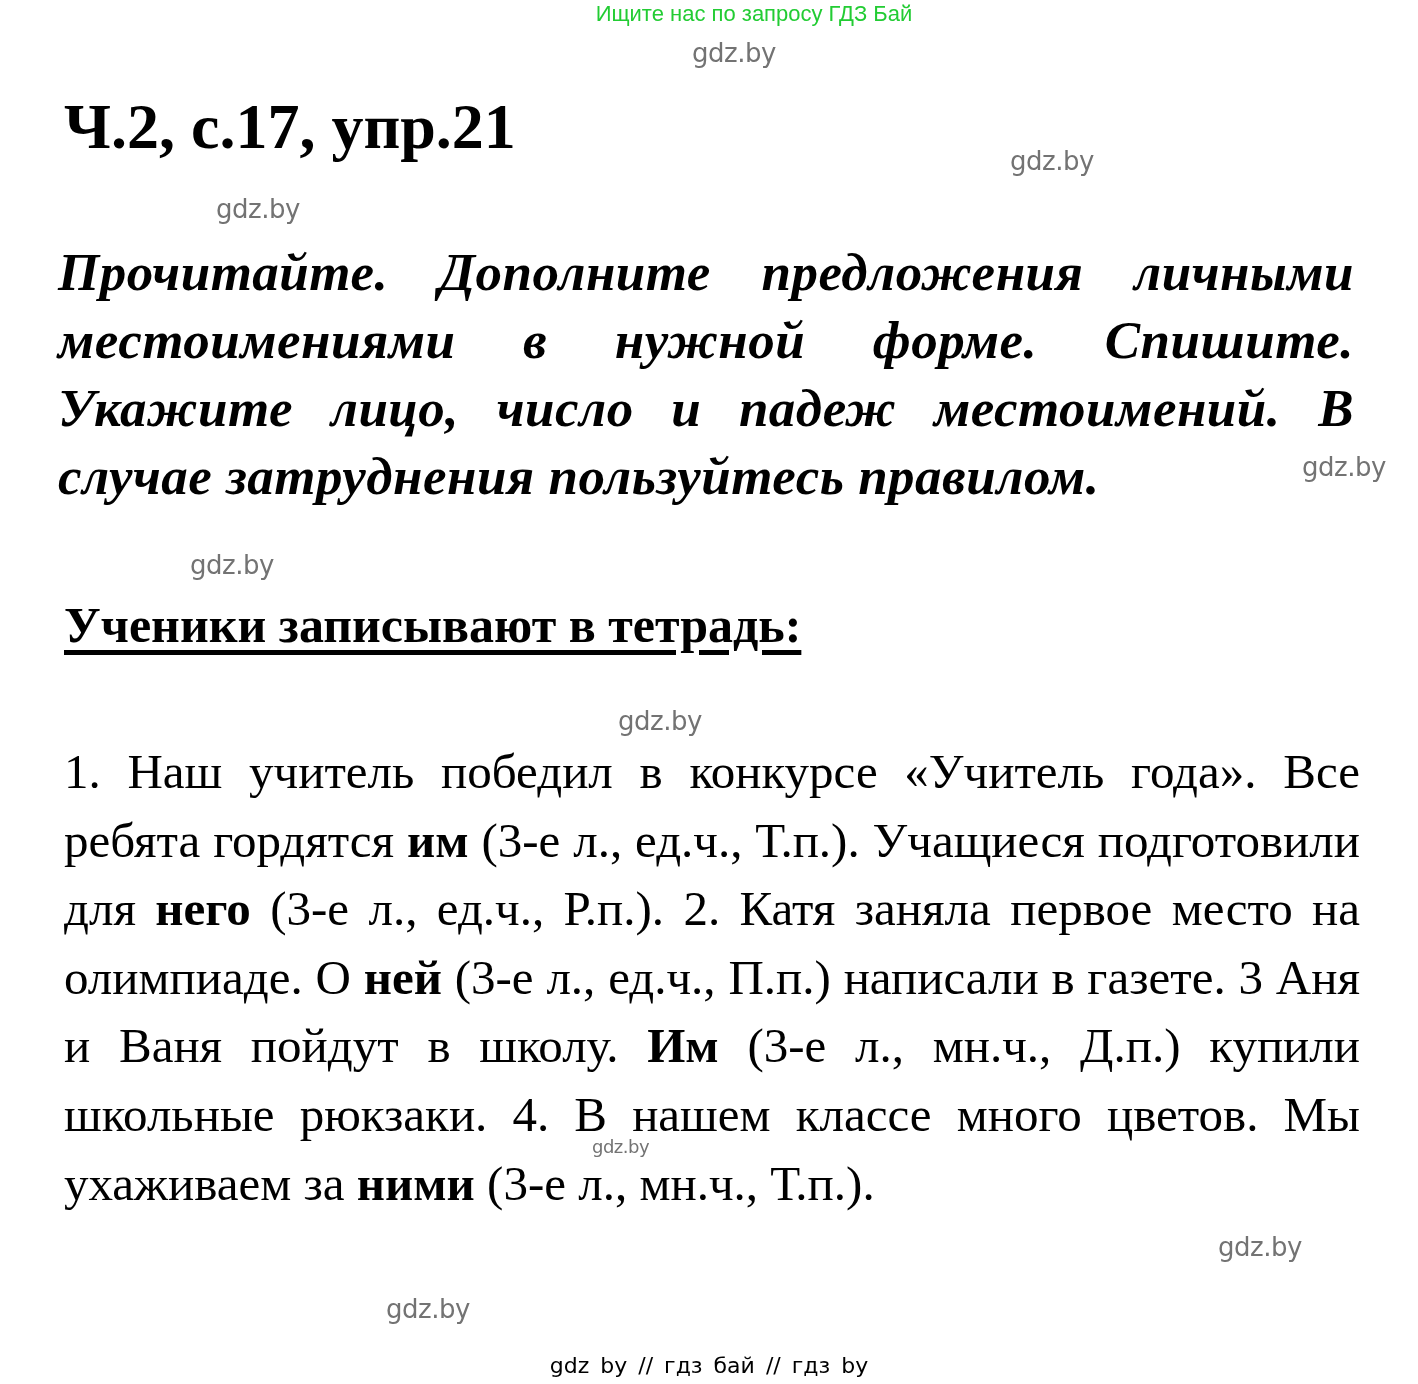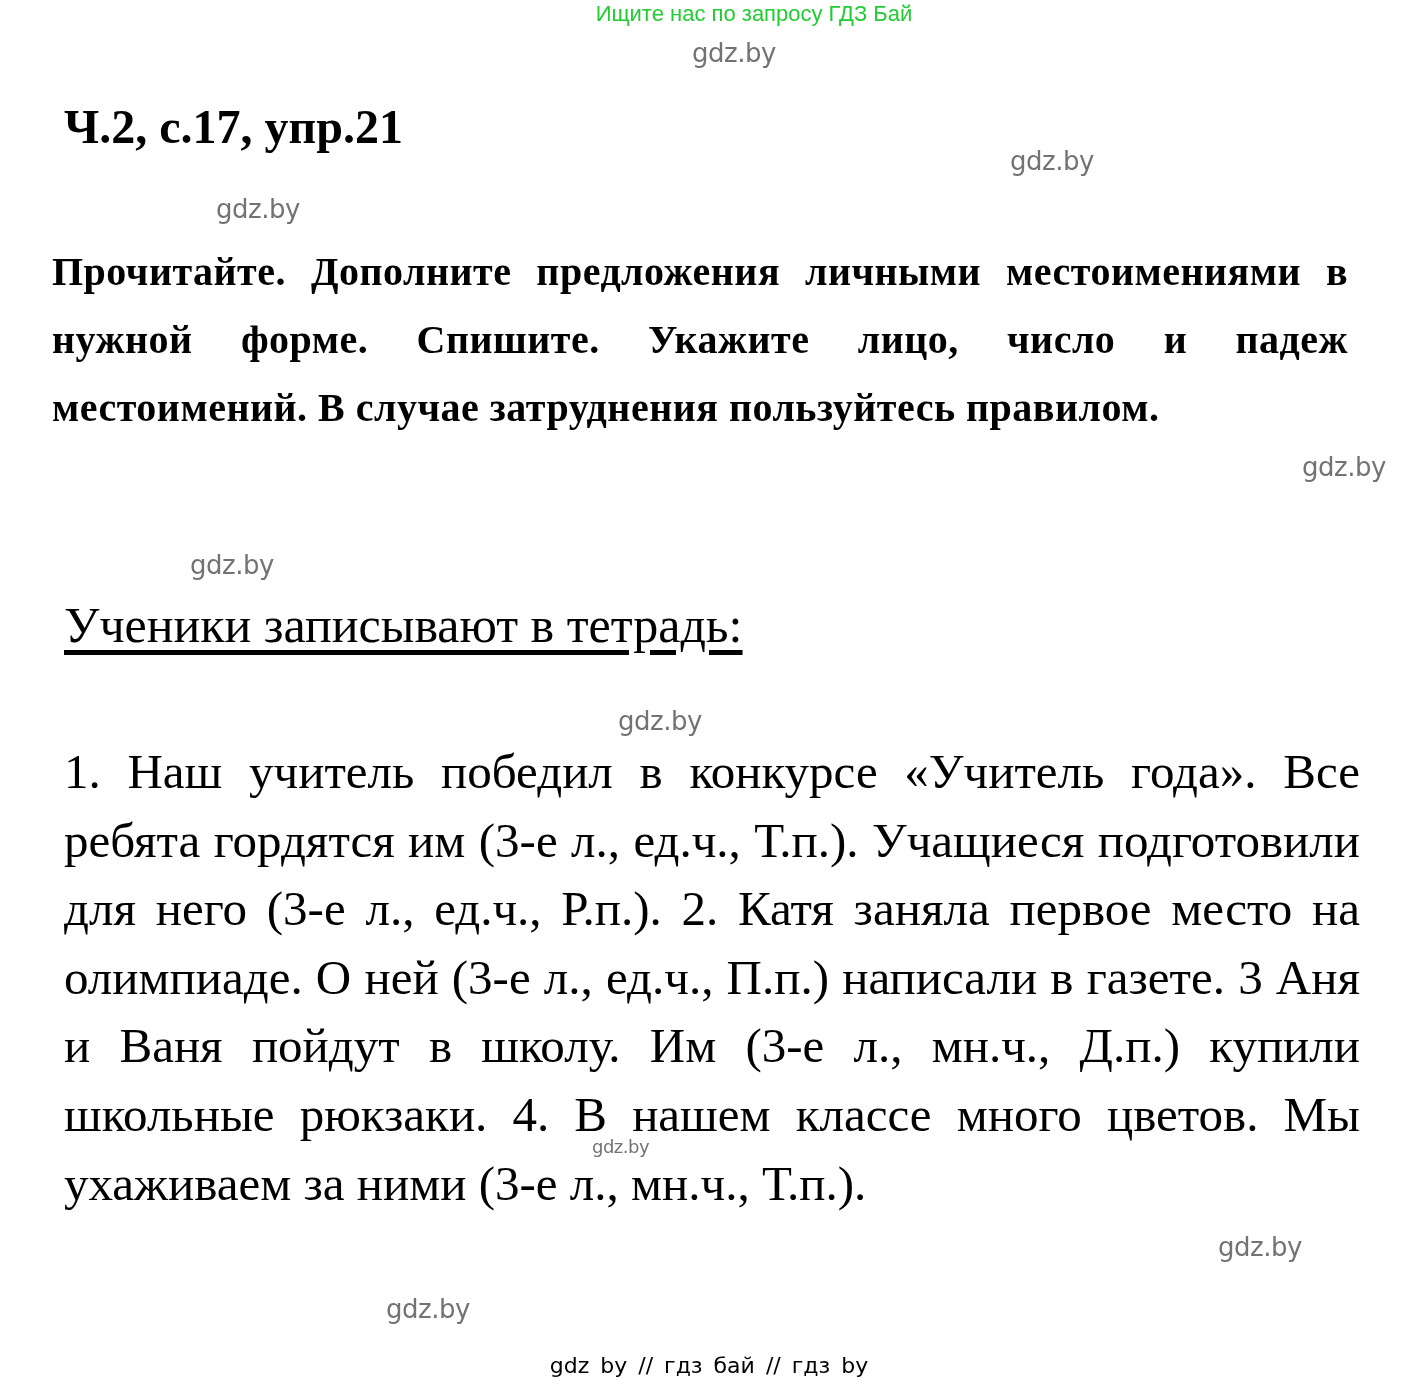--- a/index.html
+++ b/index.html
@@ -1,24 +1,24 @@
 <!DOCTYPE html>
 <html><head>
   <meta charset="utf-8">
   <style>
     html, body { margin: 0; padding: 0; background: #ffffff; }
     body { width: 1418px; height: 1384px; position: relative; overflow: hidden; color: #000; }
     .abs { position: absolute; white-space: nowrap; }
     .banner { left: 0; width: 1418px; top: 0; text-align: center; font-family: "Liberation Sans", sans-serif; font-size: 22px; color: #22cc33; line-height: 28px; padding-left: 45px; }
     .wm { font-family: "DejaVu Sans", sans-serif; font-size: 26px; color: #737373; letter-spacing: -0.5px; }
-    .title { left: 64px; top: 92px; font-family: "Liberation Serif", serif; font-weight: bold; font-size: 48px; line-height: 70px; }
-    .task { left: 52px; top: 238px; width: 1296px; font-family: "Liberation Serif", serif; font-weight: bold; font-size: 40px; line-height: 68px; text-align: justify; text-align-last: left; white-space: normal; letter-spacing: 0.5px; }
-    .subhead { left: 64px; top: 594px; font-family: "Liberation Serif", serif; font-weight: normal; font-size: 50px; line-height: 62px; text-decoration: underline; text-decoration-thickness: 5px; text-underline-offset: 8px; }
+    .title { left: 64px; top: 92px; font-family: "Liberation Serif", serif; font-weight: bold; font-size: 64px; line-height: 70px; }
+    .task { left: 58px; top: 238px; width: 1296px; font-family: "Liberation Serif", serif; font-style: italic; font-weight: bold; font-size: 53px; line-height: 68px; text-align: justify; text-align-last: left; white-space: normal; letter-spacing: 0.5px; }
+    .subhead { left: 64px; top: 594px; font-family: "Liberation Serif", serif; font-weight: bold; font-size: 50px; line-height: 62px; text-decoration: underline; text-decoration-thickness: 5px; text-underline-offset: 8px; }
     .answer { left: 64px; top: 738px; width: 1296px; font-family: "Liberation Serif", serif; font-size: 49px; line-height: 68.6px; text-align: justify; text-align-last: left; white-space: normal; }
-    .answer b { font-weight: normal; margin-top: 8px; }
+    .answer b { font-weight: bold; margin-top: 8px; }
     .footer { left: 0; width: 1418px; top: 1352px; text-align: center; font-family: "DejaVu Sans", sans-serif; font-size: 22px; color: #000000; line-height: 28px; word-spacing: 4px; }
   </style>
 </head>
 <body>
 
 <div class="abs banner">Ищите нас по запросу ГДЗ Бай</div>
 
 <div class="abs wm" style="left:692px; top:38px;">gdz.by</div>
 
 <div class="abs title">Ч.2, с.17, упр.21</div>

